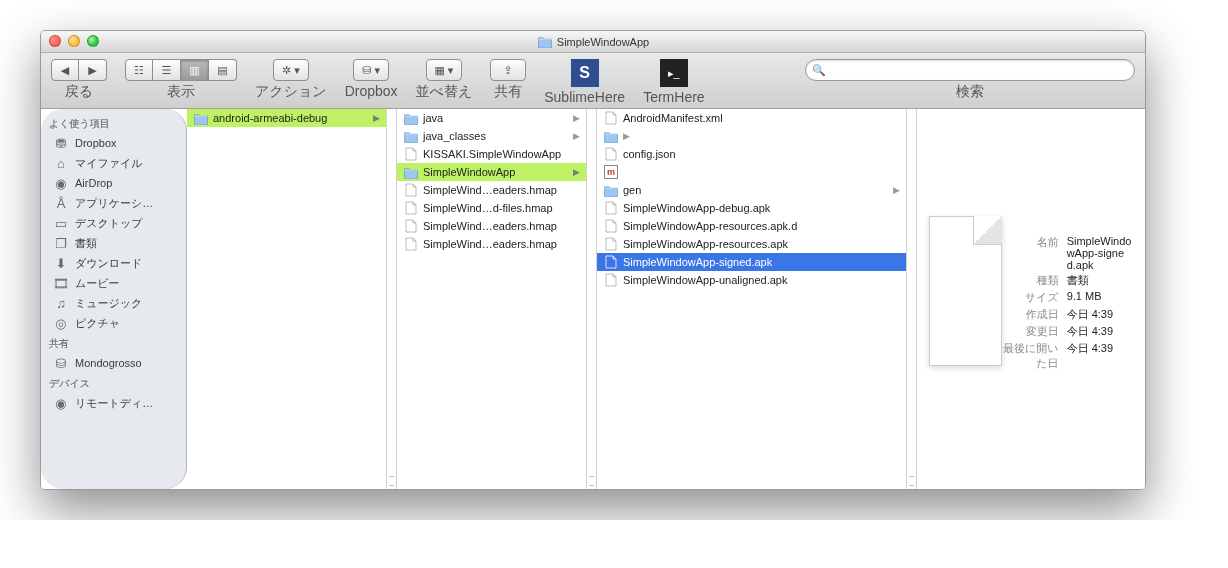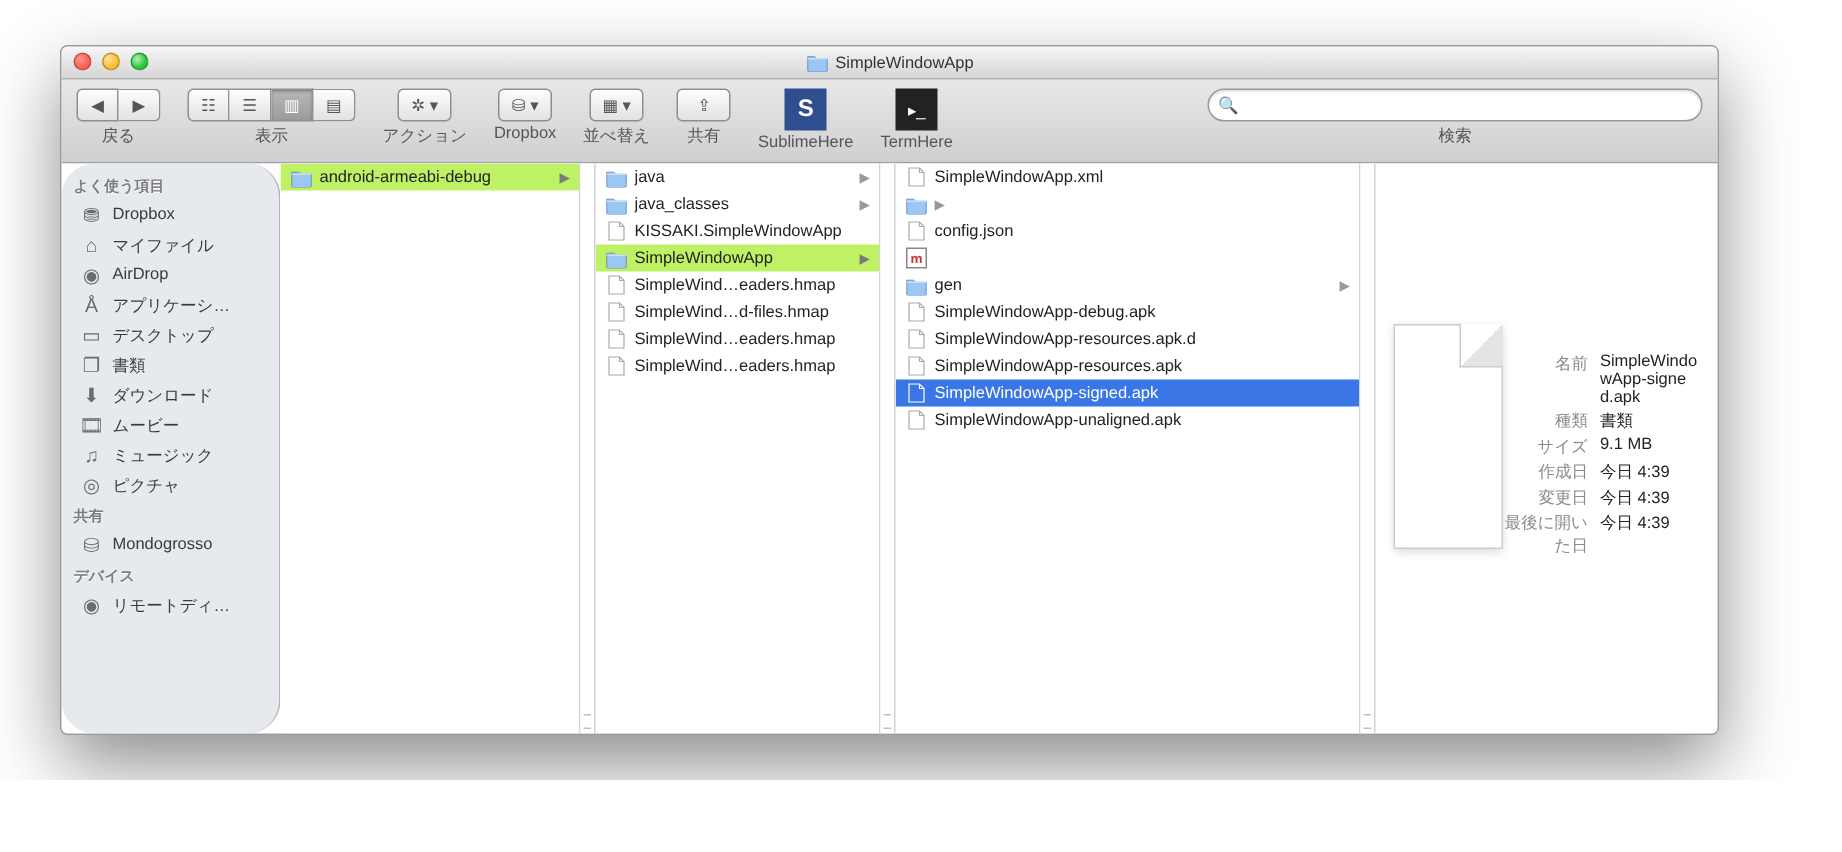--- a/index.html
+++ b/index.html
@@ -42,21 +42,21 @@
     background: linear-gradient(#fdfdfd, #e2e2e2);
     border: 1px solid #8f8f8f;
     display: flex; align-items: center; justify-content: center;
     font-size: 11px; color: #555;
   }
   .tb-seg .tb-btn:first-child { border-radius: 4px 0 0 4px; }
   .tb-seg .tb-btn:last-child { border-radius: 0 4px 4px 0; }
   .tb-seg .tb-btn + .tb-btn { border-left: none; }
   .tb-btn.active { background: linear-gradient(#b8b8b8, #9c9c9c); color: #fff; box-shadow: inset 0 1px 2px rgba(0,0,0,.3); }
   .tb-btn.solo { border-radius: 4px; min-width: 36px; }
-  .tb-label { font-size: 11px; color: #555; }
+  .tb-label { font-size: 14px; color: #555; }
   .tb-sq { width: 28px; height: 28px; display:flex; align-items:center; justify-content:center; }
   .tb-sq.dark { background: #222; color:#fff; }
   .tb-sq.blue { background: #2e4e8f; color:#fff; font-weight:bold; font-size:16px; }
   .toolbar .spacer { flex: 1; }
   .searchbox {
     width: 330px; height: 22px; border-radius: 11px;
     border: 1px solid #9a9a9a; background: #fff;
     box-shadow: inset 0 1px 2px rgba(0,0,0,.15);
     display: flex; align-items: center; padding: 0 6px; gap: 4px;
   }
@@ -343,21 +343,21 @@
         </div>
       <div class="col-resize"></div>
       <div class="col c2" id="col2">
           <div class="row">
             <span class="ficon file-i">
               <svg class="svg-file" viewBox="0 0 12 14">
                 <path d="M1 1 h7 l3 3 v9 H1 z" fill="#fff" stroke="#aaa" stroke-width=".8"></path>
                 <path d="M8 1 v3 h3" fill="none" stroke="#aaa" stroke-width=".8"></path>
               </svg>
             </span>
-            <span class="name">SimpleWindowApp.xml</span>
+            <span class="name">AndroidManifest.xml</span>
           </div>
           <div class="row">
             <span class="ficon folder-i">
               <svg class="svg-folder" viewBox="0 0 16 14">
                 <use href="#folder-shape"></use>
               </svg>
             </span>
             <span class="chev">▶</span>
           </div>
           <div class="row">

